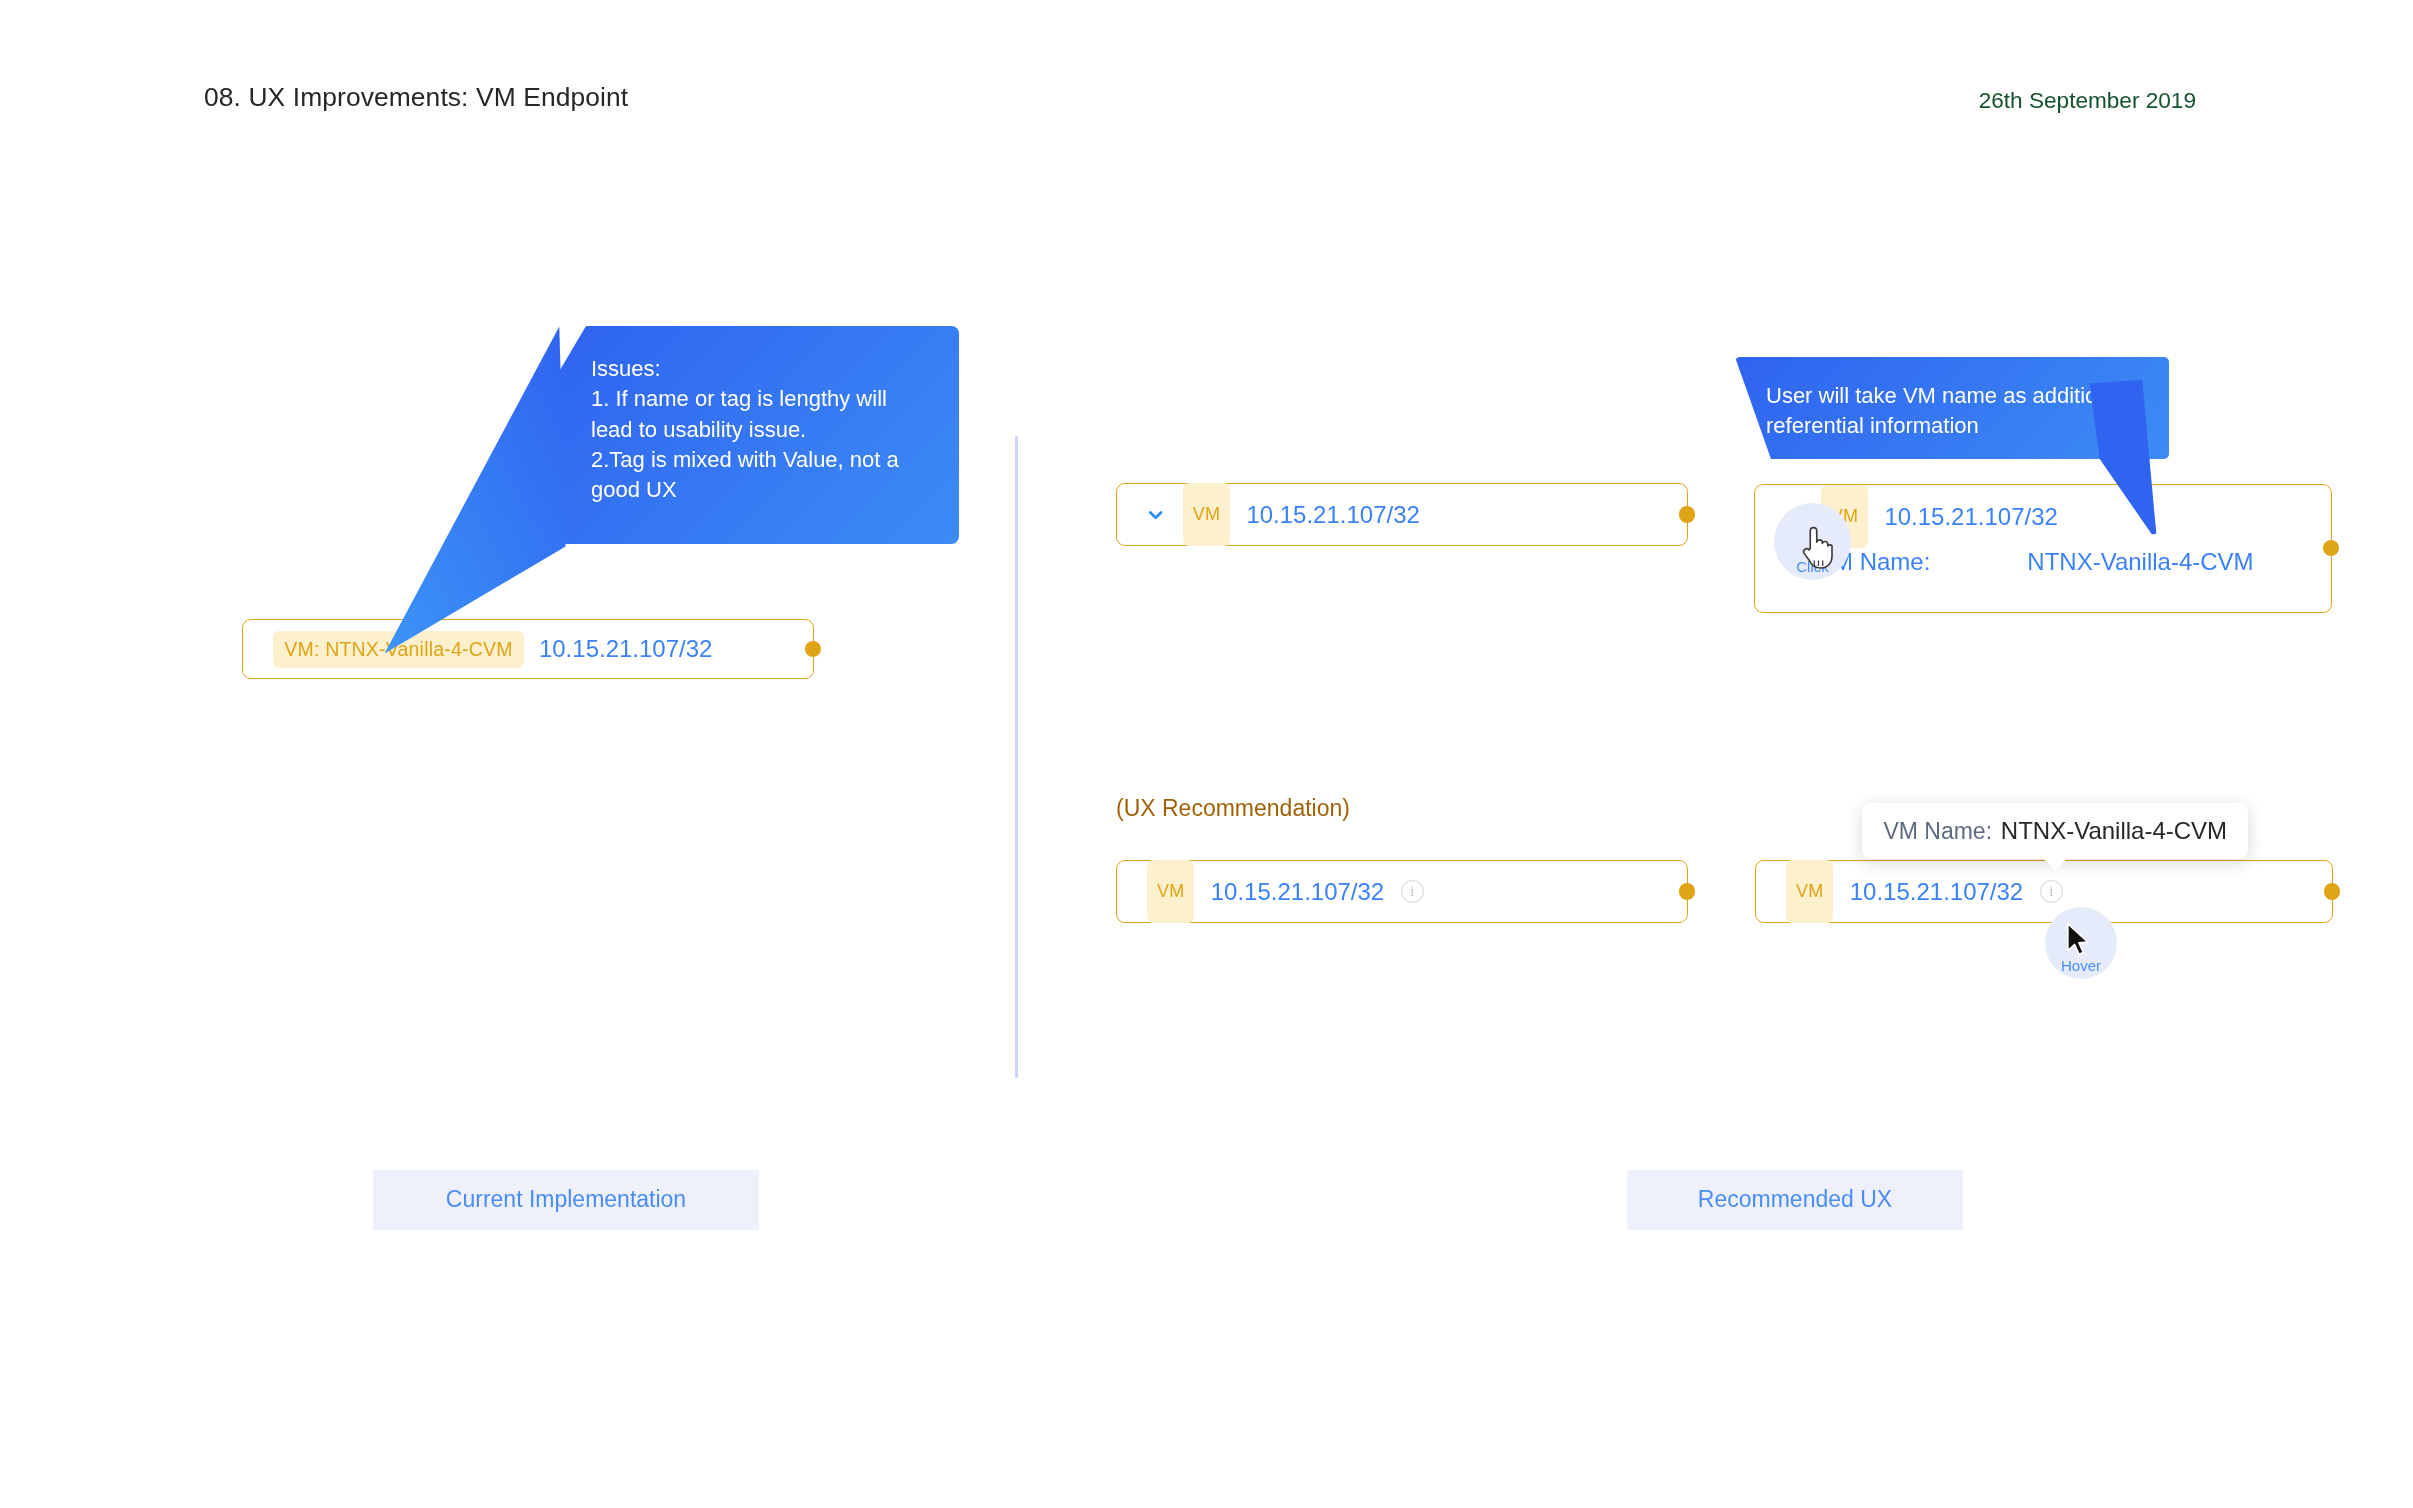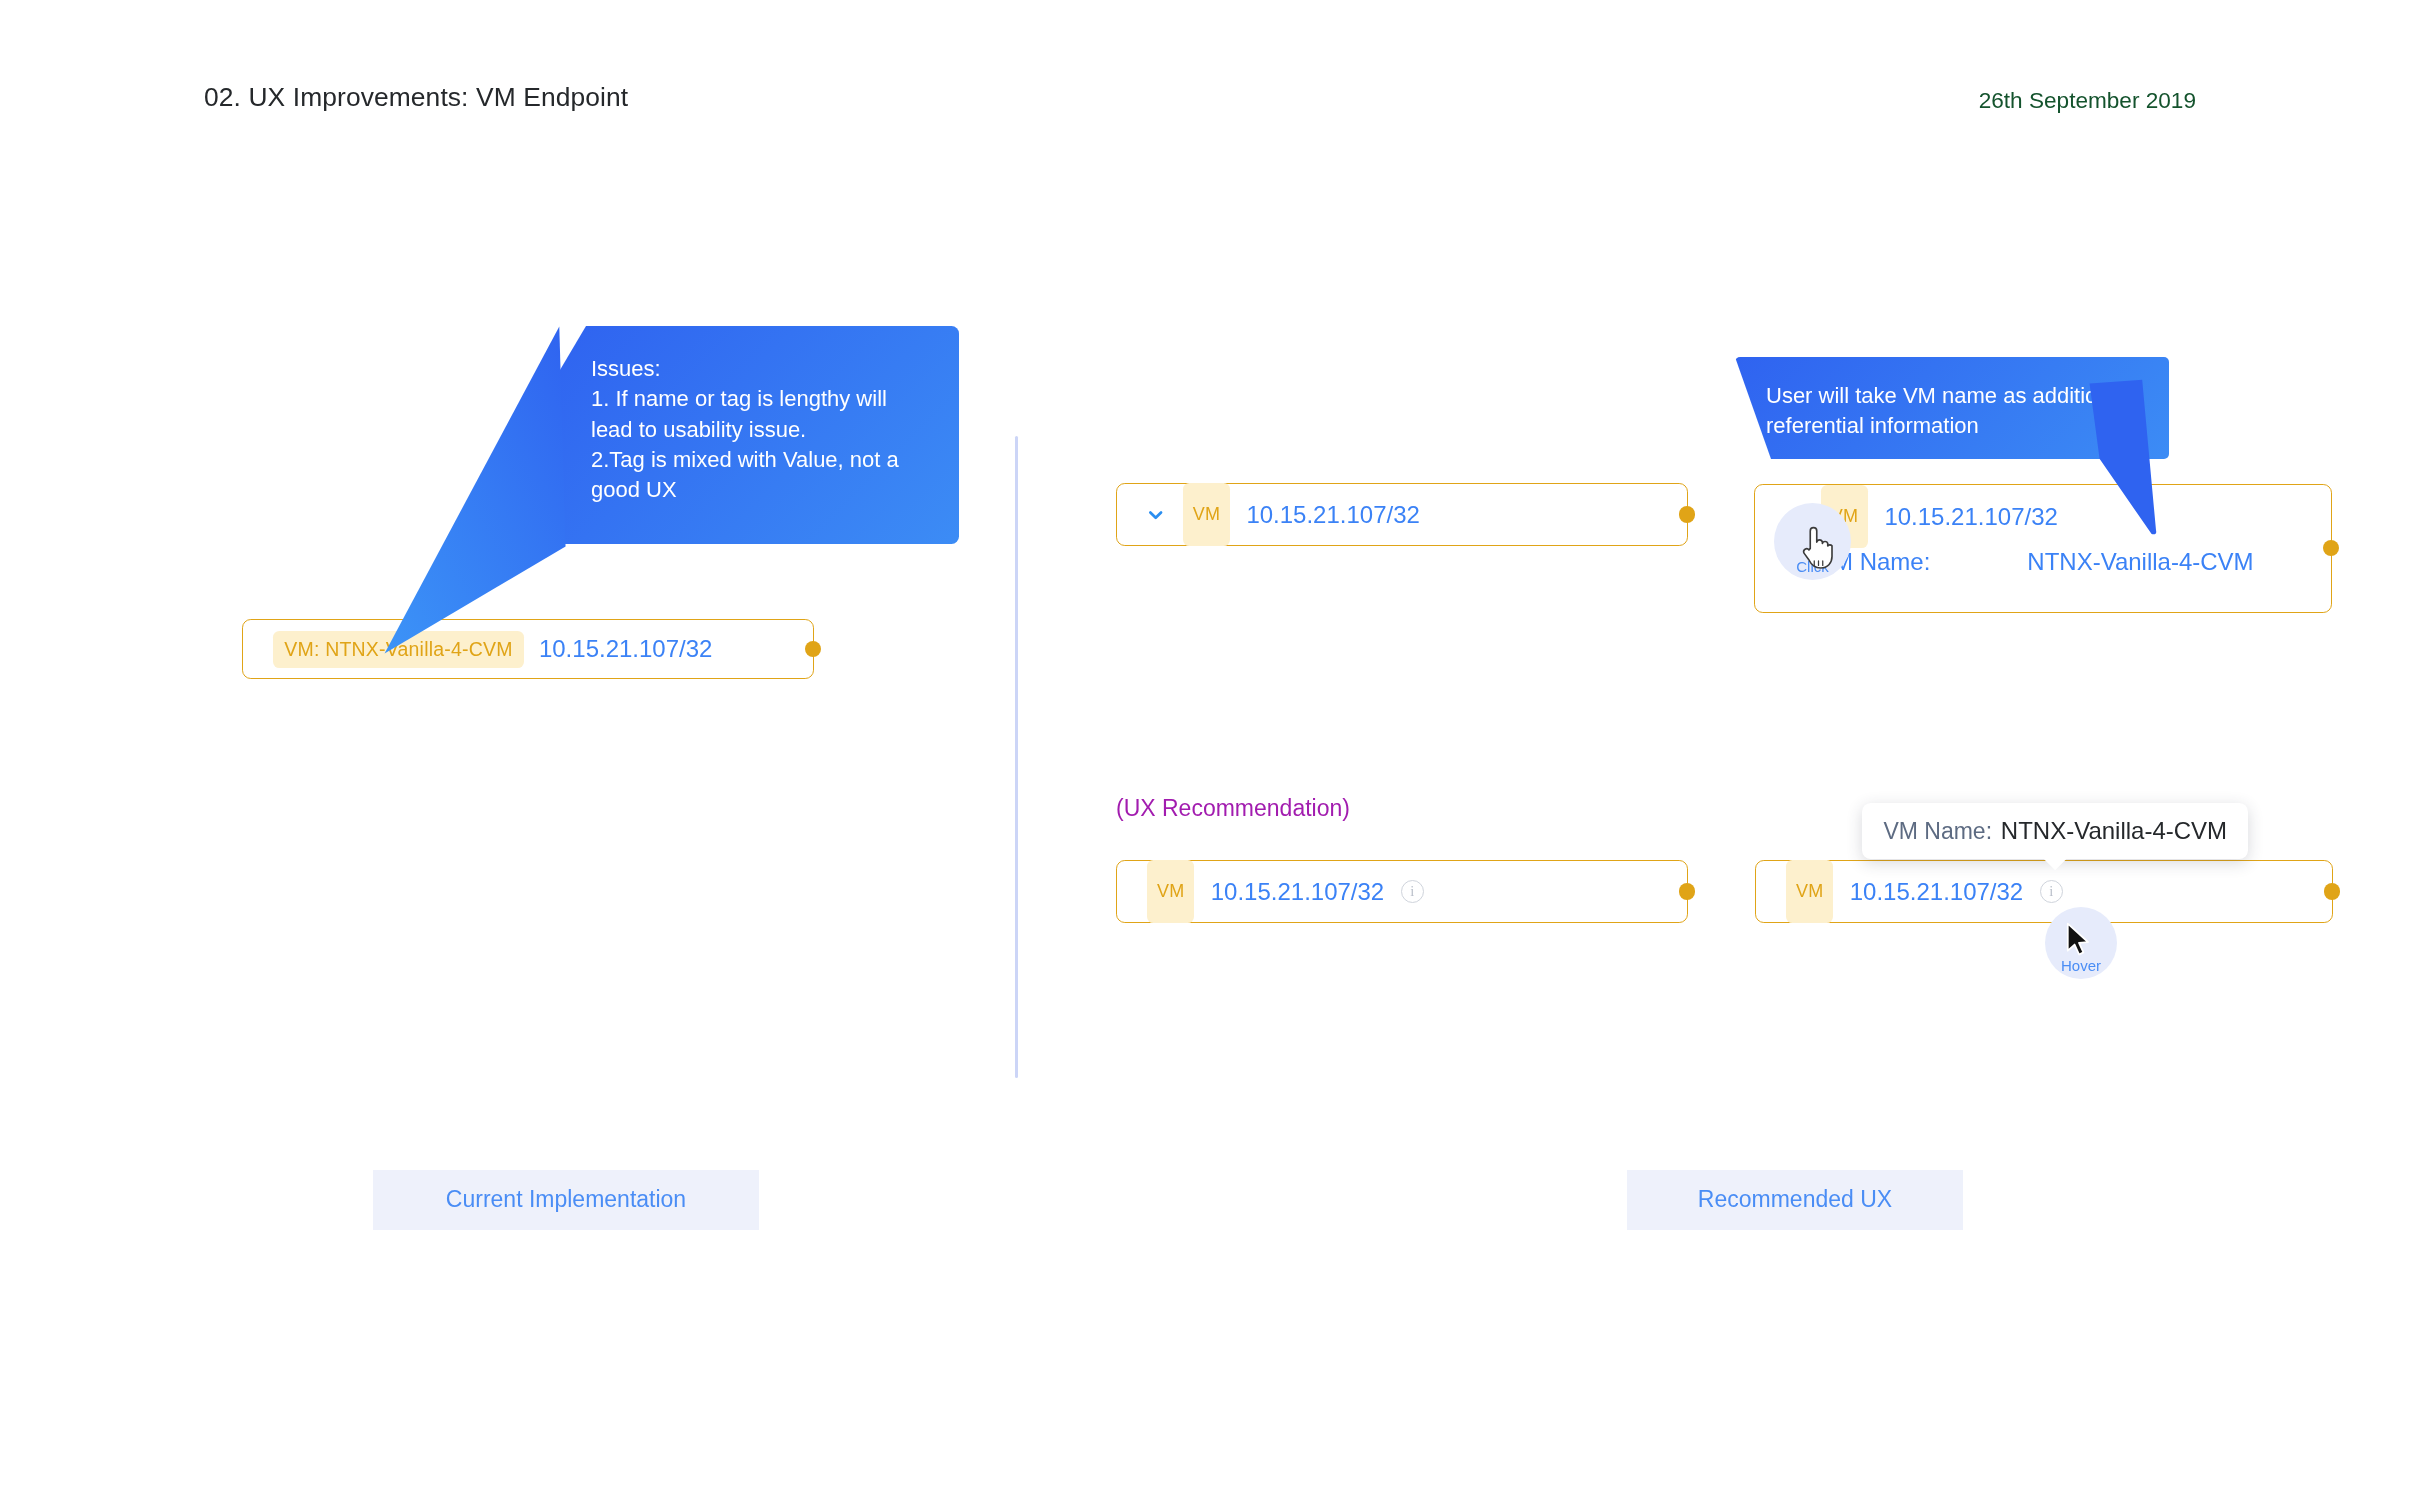--- a/index.html
+++ b/index.html
@@ -206,21 +206,21 @@
     justify-content: center;
     font-family: "Liberation Serif", serif;
     flex: 0 0 auto;
   }
 
   
   #ux-recommendation-label {
     position: absolute;
     left: 1116px;
     top: 795px;
-    color: #a21caf;
+    color: #a16207;
     font-size: 23px;
     white-space: nowrap;
   }
 
   
   .section-chip {
     position: absolute;
     background: #eef1fb;
     color: #4a8df5;
     font-size: 23px;
@@ -235,21 +235,21 @@
   
   .detail-row {
     position: absolute;
     display: flex;
     align-items: baseline;
   }
 </style>
 </head>
 <body>
 
-<div id="page-title">02. UX Improvements: VM Endpoint</div>
+<div id="page-title">08. UX Improvements: VM Endpoint</div>
 <div id="page-date">26th September 2019</div>
 
 <div id="column-divider"></div>
 
 <svg class="callout-tail" style="left:377px; top:314px; width:352px; height:352px;" viewBox="0 0 560 560">
   <defs>
     <linearGradient id="tailGradL" x1="1" y1="0" x2="0" y2="1">
       <stop offset="0%" stop-color="#2f63f0"></stop>
       <stop offset="100%" stop-color="#3c94f7"></stop>
     </linearGradient>

